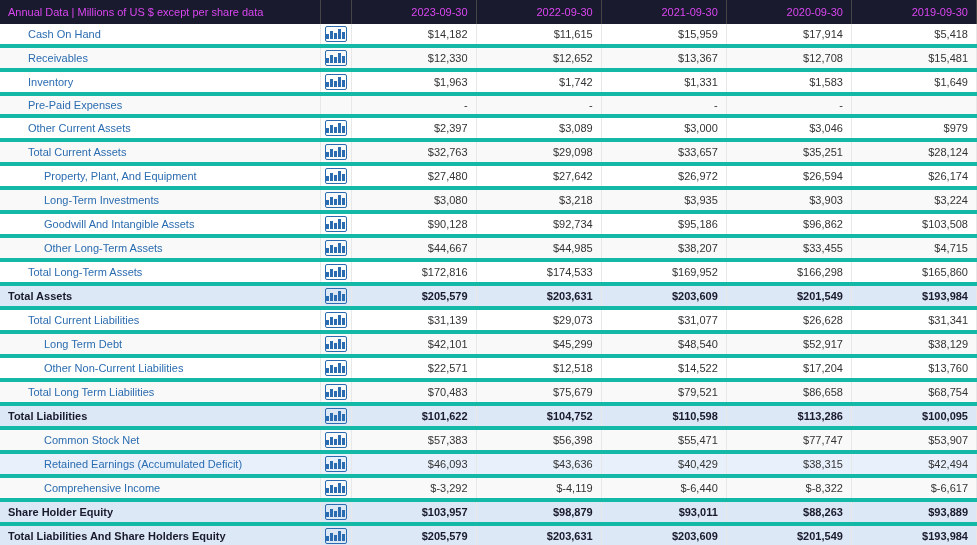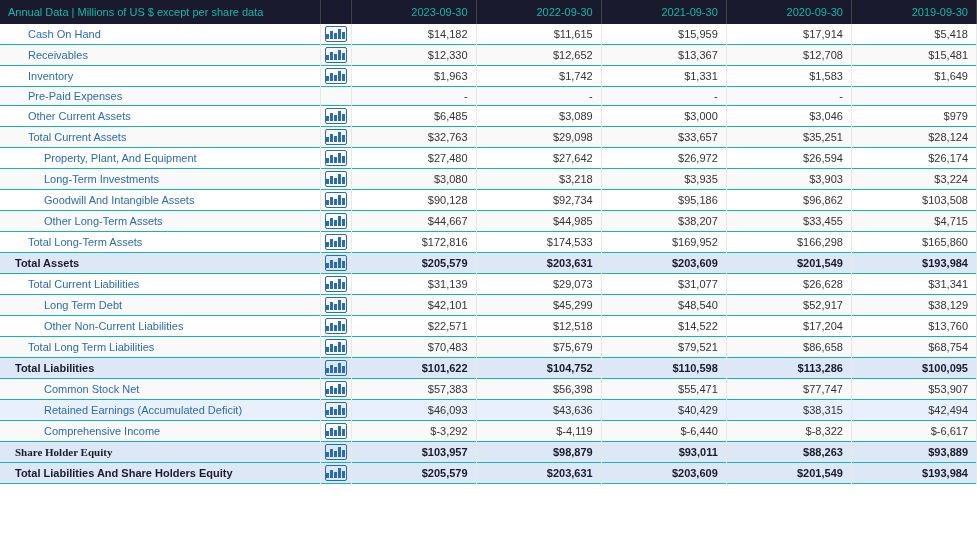--- a/index.html
+++ b/index.html
@@ -1,35 +1,35 @@
 <!DOCTYPE html>
 <html><head>
   <meta charset="utf-8">
   <style>
     * { margin: 0; padding: 0; box-sizing: border-box; }
     body { font-family: Arial, sans-serif; font-size: 12px; background: #fff; }
     .table-container { width: 977px; overflow: hidden; }
     table { width: 100%; border-collapse: collapse; }
-    thead tr { background: #1a1a2e; color: #14b8a6; }
+    thead tr { background: #1a1a2e; color: #d946ef; }
     thead th { padding: 6px 8px; text-align: right; font-weight: normal; font-size: 11px; border-right: 1px solid #444; }
     thead th:first-child { text-align: left; }
-    tbody tr { border-bottom: 1px solid #14b8a6; }
+    tbody tr { border-bottom: 4px solid #14b8a6; }
     tbody tr:nth-child(even) { background: #f9f9f9; }
     tbody tr:nth-child(odd) { background: #ffffff; }
     td { padding: 3px 8px; font-size: 11px; border-right: 1px solid #e8e8e8; }
     td:first-child { color: #2b6cb0; padding-left: 12px; }
     td.indent { padding-left: 28px; }
     td.indent2 { padding-left: 44px; }
     td.value { text-align: right; color: #333; }
     td.chart-icon { width: 28px; padding: 2px 4px; text-align: center; }
     .chart-btn { display: inline-flex; align-items: center; justify-content: center; width: 22px; height: 16px; border: 1px solid #2b6cb0; border-radius: 2px; cursor: pointer; }
     .chart-bars { display: flex; align-items: flex-end; gap: 1px; height: 10px; }
     .chart-bars span { background: #2b6cb0; width: 3px; }
     tr.total-row td { font-weight: bold; color: #1a1a2e; background: #dce8f5; }
-    tr.total-row td:first-child { padding-left: 15px; margin-top: 28px; }
+    tr.total-row td:first-child { padding-left: 8px; margin-top: 28px; }
     tr.subtotal-row td { color: #2b6cb0; }
     tr.subtotal-row td.value { color: #333; }
     tr.highlighted td { background: #e8f0fb; }
   </style>
 </head>
 <body>
 
 <div class="table-container">
   <table>
     <thead>
@@ -108,21 +108,21 @@
           <td class="indent" style="color: rgb(43, 108, 176);">Other Current Assets</td>
           <td class="chart-icon"><div class="chart-btn">
               <div class="chart-bars">
                 <span style="height: 5px;"></span>
                 <span style="height: 8px;"></span>
                 <span style="height: 6px;"></span>
                 <span style="height: 10px;"></span>
                 <span style="height: 7px;"></span>
               </div>
             </div></td>
-          <td class="value">$6,485</td>
+          <td class="value">$2,397</td>
           <td class="value">$3,089</td>
           <td class="value">$3,000</td>
           <td class="value">$3,046</td>
           <td class="value">$979</td>
         </tr>
         <tr class="subtotal-row">
           <td class="indent" style="color: rgb(43, 108, 176);">Total Current Assets</td>
           <td class="chart-icon"><div class="chart-btn">
               <div class="chart-bars">
                 <span style="height: 5px;"></span>
@@ -370,21 +370,21 @@
                 <span style="height: 7px;"></span>
               </div>
             </div></td>
           <td class="value">$-3,292</td>
           <td class="value">$-4,119</td>
           <td class="value">$-6,440</td>
           <td class="value">$-8,322</td>
           <td class="value">$-6,617</td>
         </tr>
         <tr class="total-row">
-          <td style="color: rgb(26, 26, 46); font-weight: bold; font-family: Liberation Serif, serif;">Share Holder Equity</td>
+          <td style="color: rgb(26, 26, 46); font-weight: bold;">Share Holder Equity</td>
           <td class="chart-icon"><div class="chart-btn">
               <div class="chart-bars">
                 <span style="height: 5px;"></span>
                 <span style="height: 8px;"></span>
                 <span style="height: 6px;"></span>
                 <span style="height: 10px;"></span>
                 <span style="height: 7px;"></span>
               </div>
             </div></td>
           <td class="value" style="font-weight: bold;">$103,957</td>

